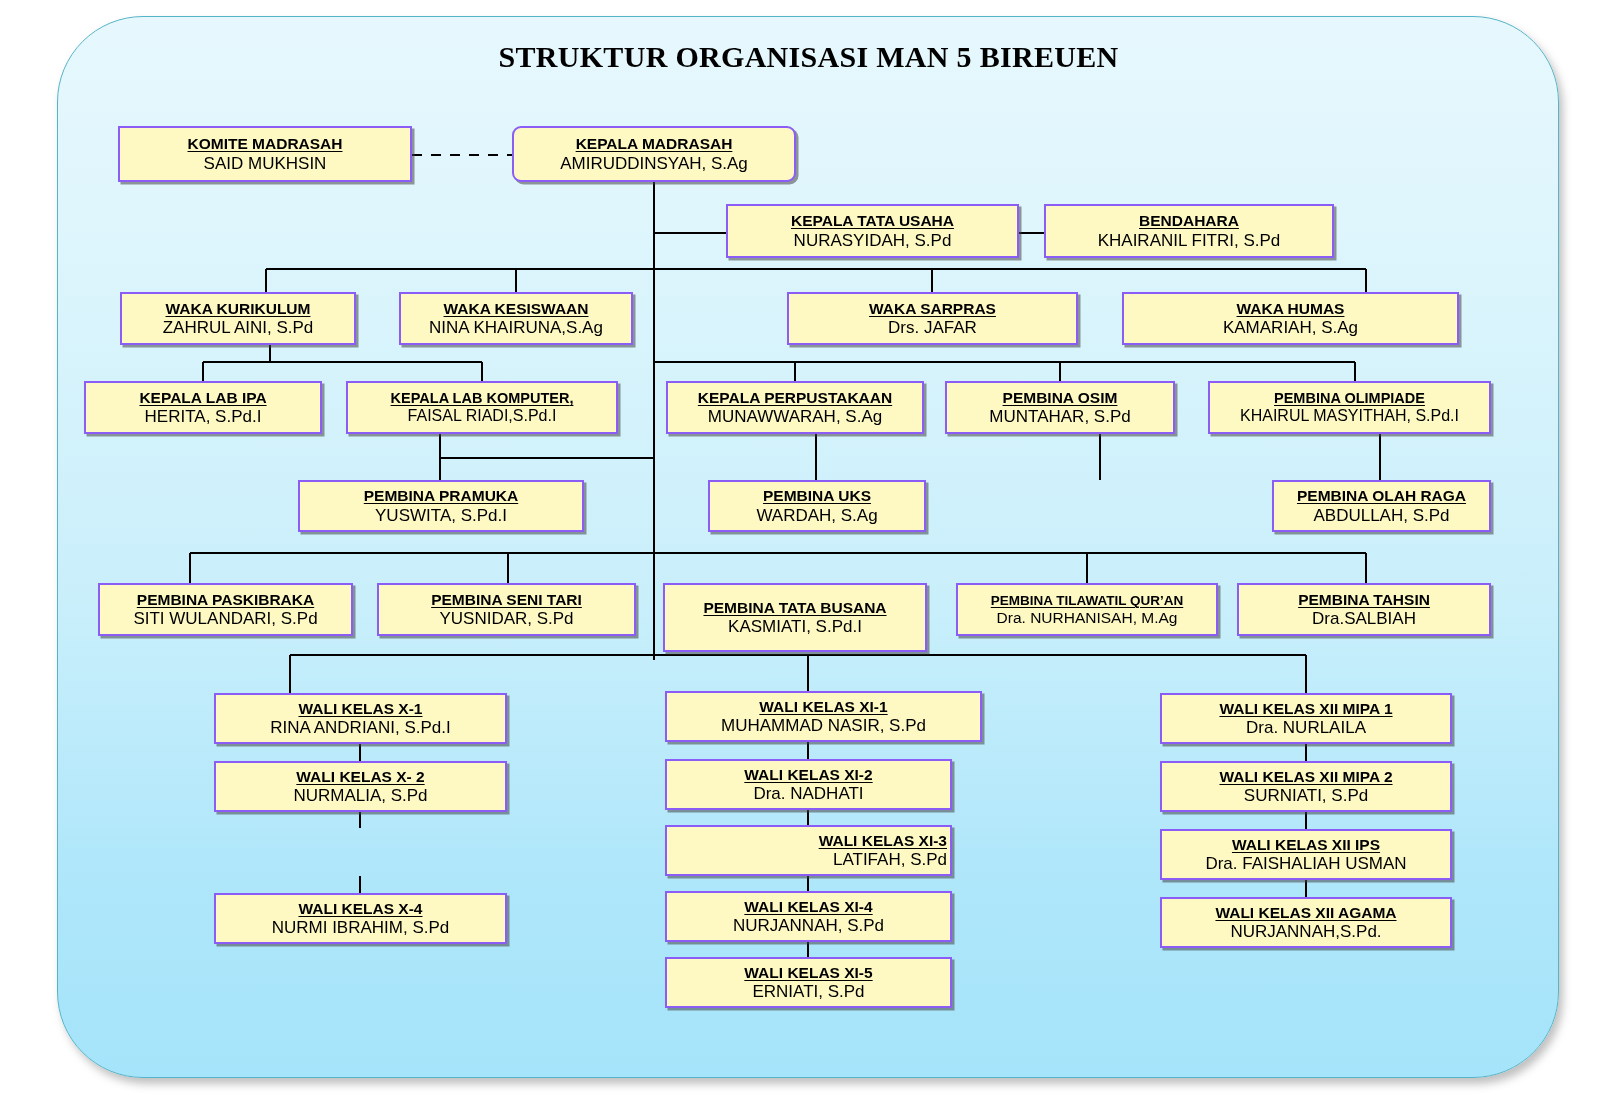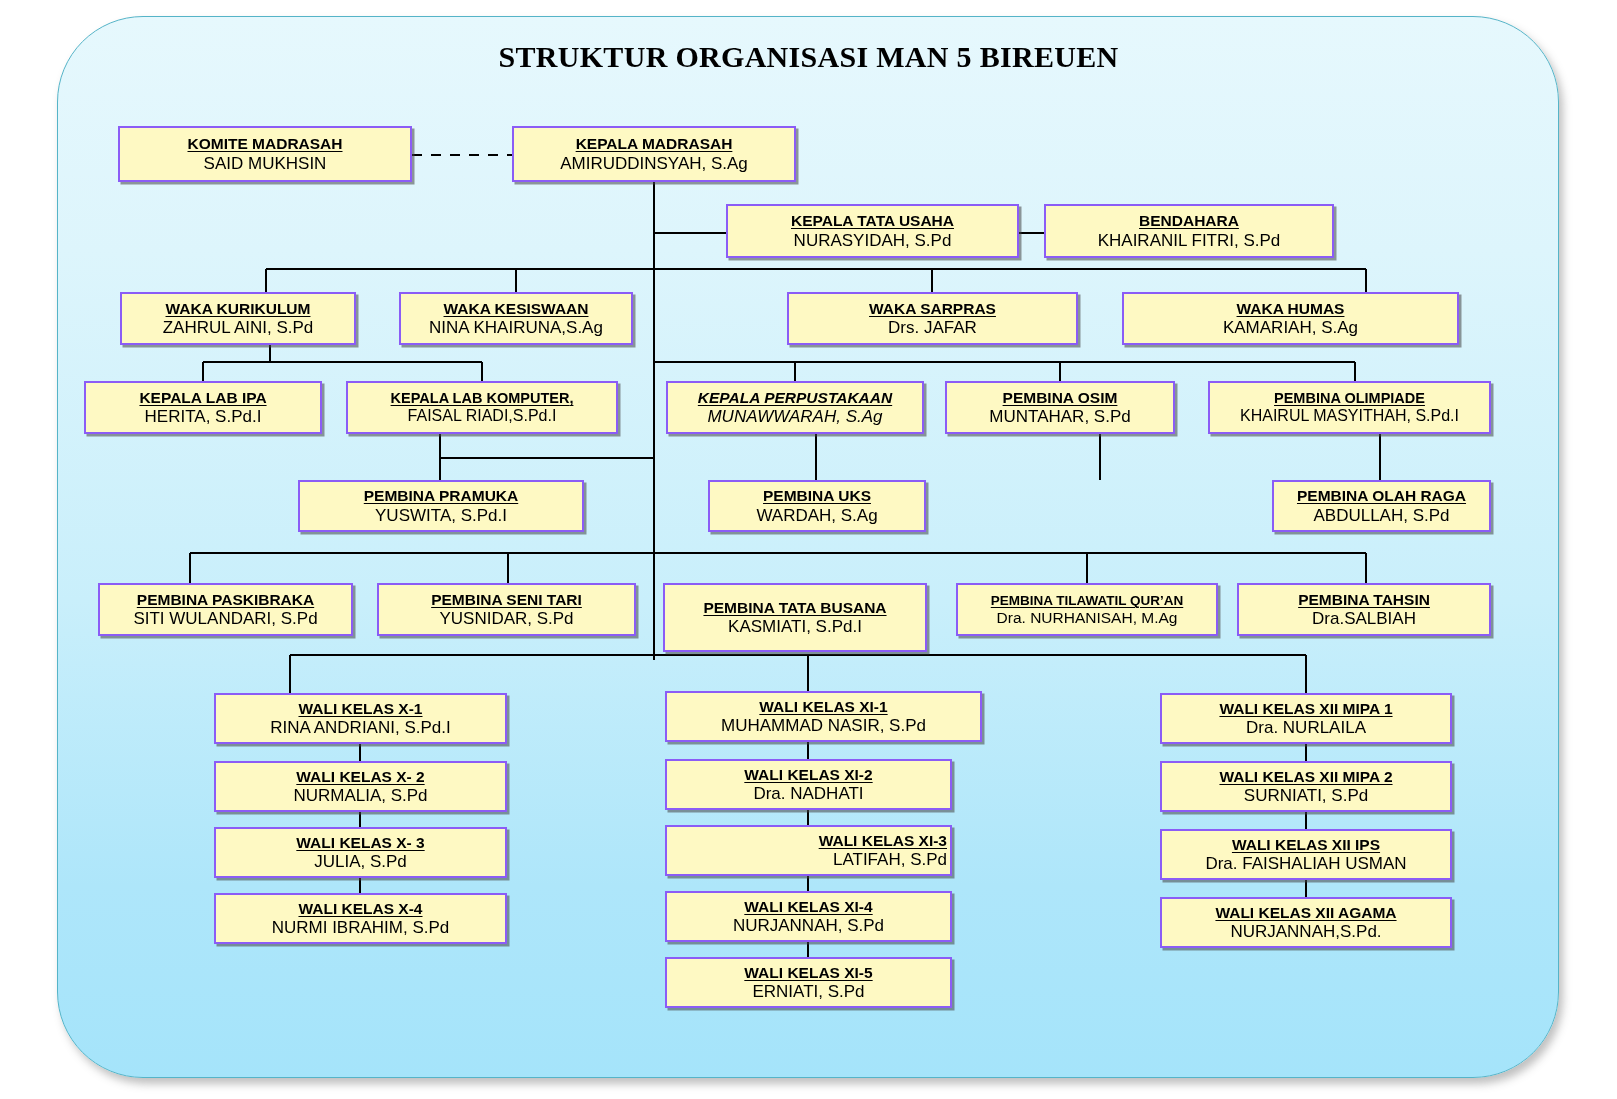--- a/index.html
+++ b/index.html
@@ -151,21 +151,21 @@
       <path d="M1306,812 L1306,830"></path>
       <path d="M1306,880 L1306,898"></path>
     </g>
   </svg>
 
   <div class="node" style="left:118px; top:126px; width:294px; height:56px;">
     <span class="ttl">KOMITE MADRASAH</span>
     <span class="nm">SAID MUKHSIN</span>
   </div>
 
-  <div class="node" style="left:512px; top:126px; width:284px; height:56px;">
+  <div class="node" style="left:512px; top:126px; width:284px; height:56px;border-radius:9px;">
     <span class="ttl">KEPALA MADRASAH</span>
     <span class="nm">AMIRUDDINSYAH, S.Ag</span>
   </div>
 
   <div class="node" style="left:726px; top:204px; width:293px; height:54px;">
     <span class="ttl">KEPALA TATA USAHA</span>
     <span class="nm">NURASYIDAH, S.Pd</span>
   </div>
 
   <div class="node" style="left:1044px; top:204px; width:290px; height:54px;">
@@ -196,21 +196,21 @@
   <div class="node" style="left:84px; top:381px; width:238px; height:53px;">
     <span class="ttl">KEPALA LAB IPA</span>
     <span class="nm">HERITA, S.Pd.I</span>
   </div>
 
   <div class="node small" style="left:346px; top:381px; width:272px; height:53px;">
     <span class="ttl"><span>KEPALA LAB KOMPUTER</span><span class="plain">,</span></span>
     <span class="nm">FAISAL RIADI,S.Pd.I</span>
   </div>
 
-  <div class="node" style="left:666px; top:381px; width:258px; height:53px;font-style:italic;">
+  <div class="node" style="left:666px; top:381px; width:258px; height:53px;">
     <span class="ttl">KEPALA PERPUSTAKAAN</span>
     <span class="nm">MUNAWWARAH, S.Ag</span>
   </div>
 
   <div class="node" style="left:945px; top:381px; width:230px; height:53px;">
     <span class="ttl">PEMBINA OSIM</span>
     <span class="nm">MUNTAHAR, S.Pd</span>
   </div>
 
   <div class="node small" style="left:1208px; top:381px; width:283px; height:53px;">
@@ -260,24 +260,20 @@
   </div>
 
   <div class="node" style="left:214px; top:693px; width:293px; height:51px;">
     <span class="ttl">WALI KELAS X-1</span>
     <span class="nm">RINA ANDRIANI, S.Pd.I</span>
   </div>
   <div class="node" style="left:214px; top:761px; width:293px; height:51px;">
     <span class="ttl">WALI KELAS X- 2</span>
     <span class="nm">NURMALIA, S.Pd</span>
   </div>
-  <div class="node" style="left:214px; top:827px; width:293px; height:51px;">
-    <span class="ttl">WALI KELAS X- 3</span>
-    <span class="nm">JULIA, S.Pd</span>
-  </div>
   <div class="node" style="left:214px; top:893px; width:293px; height:51px;">
     <span class="ttl">WALI KELAS X-4</span>
     <span class="nm">NURMI IBRAHIM, S.Pd</span>
   </div>
 
   <div class="node" style="left:665px; top:691px; width:317px; height:51px;">
     <span class="ttl">WALI KELAS XI-1</span>
     <span class="nm">MUHAMMAD NASIR, S.Pd</span>
   </div>
   <div class="node" style="left:665px; top:759px; width:287px; height:51px;">

